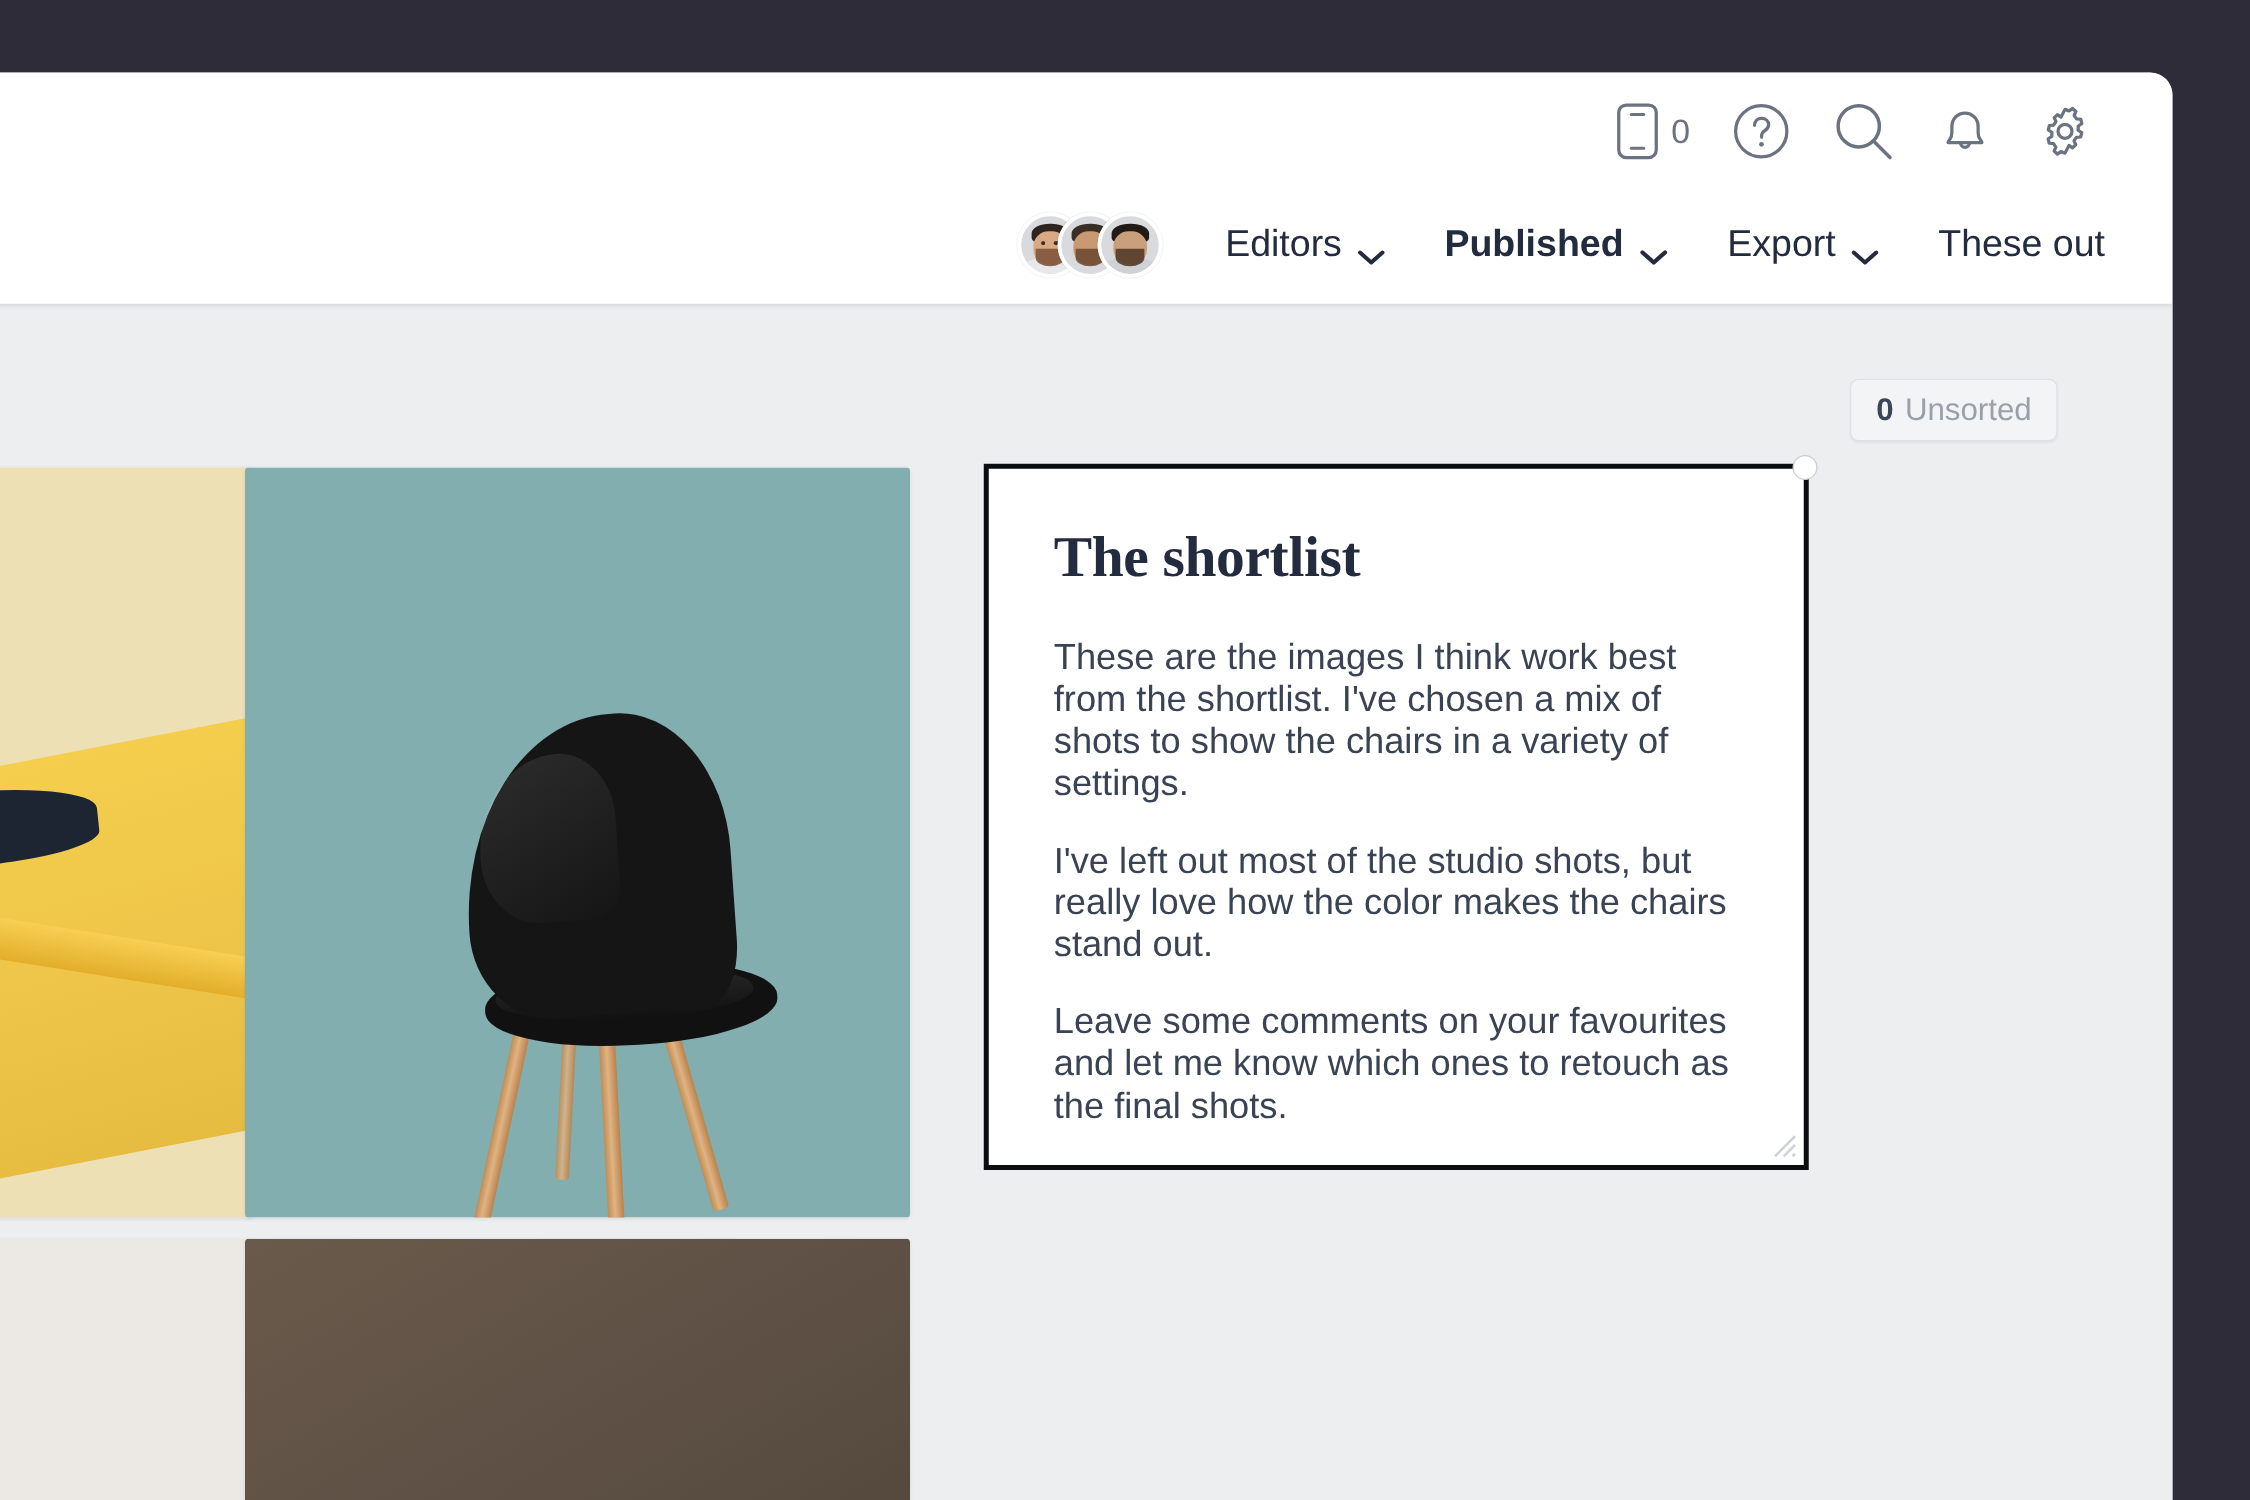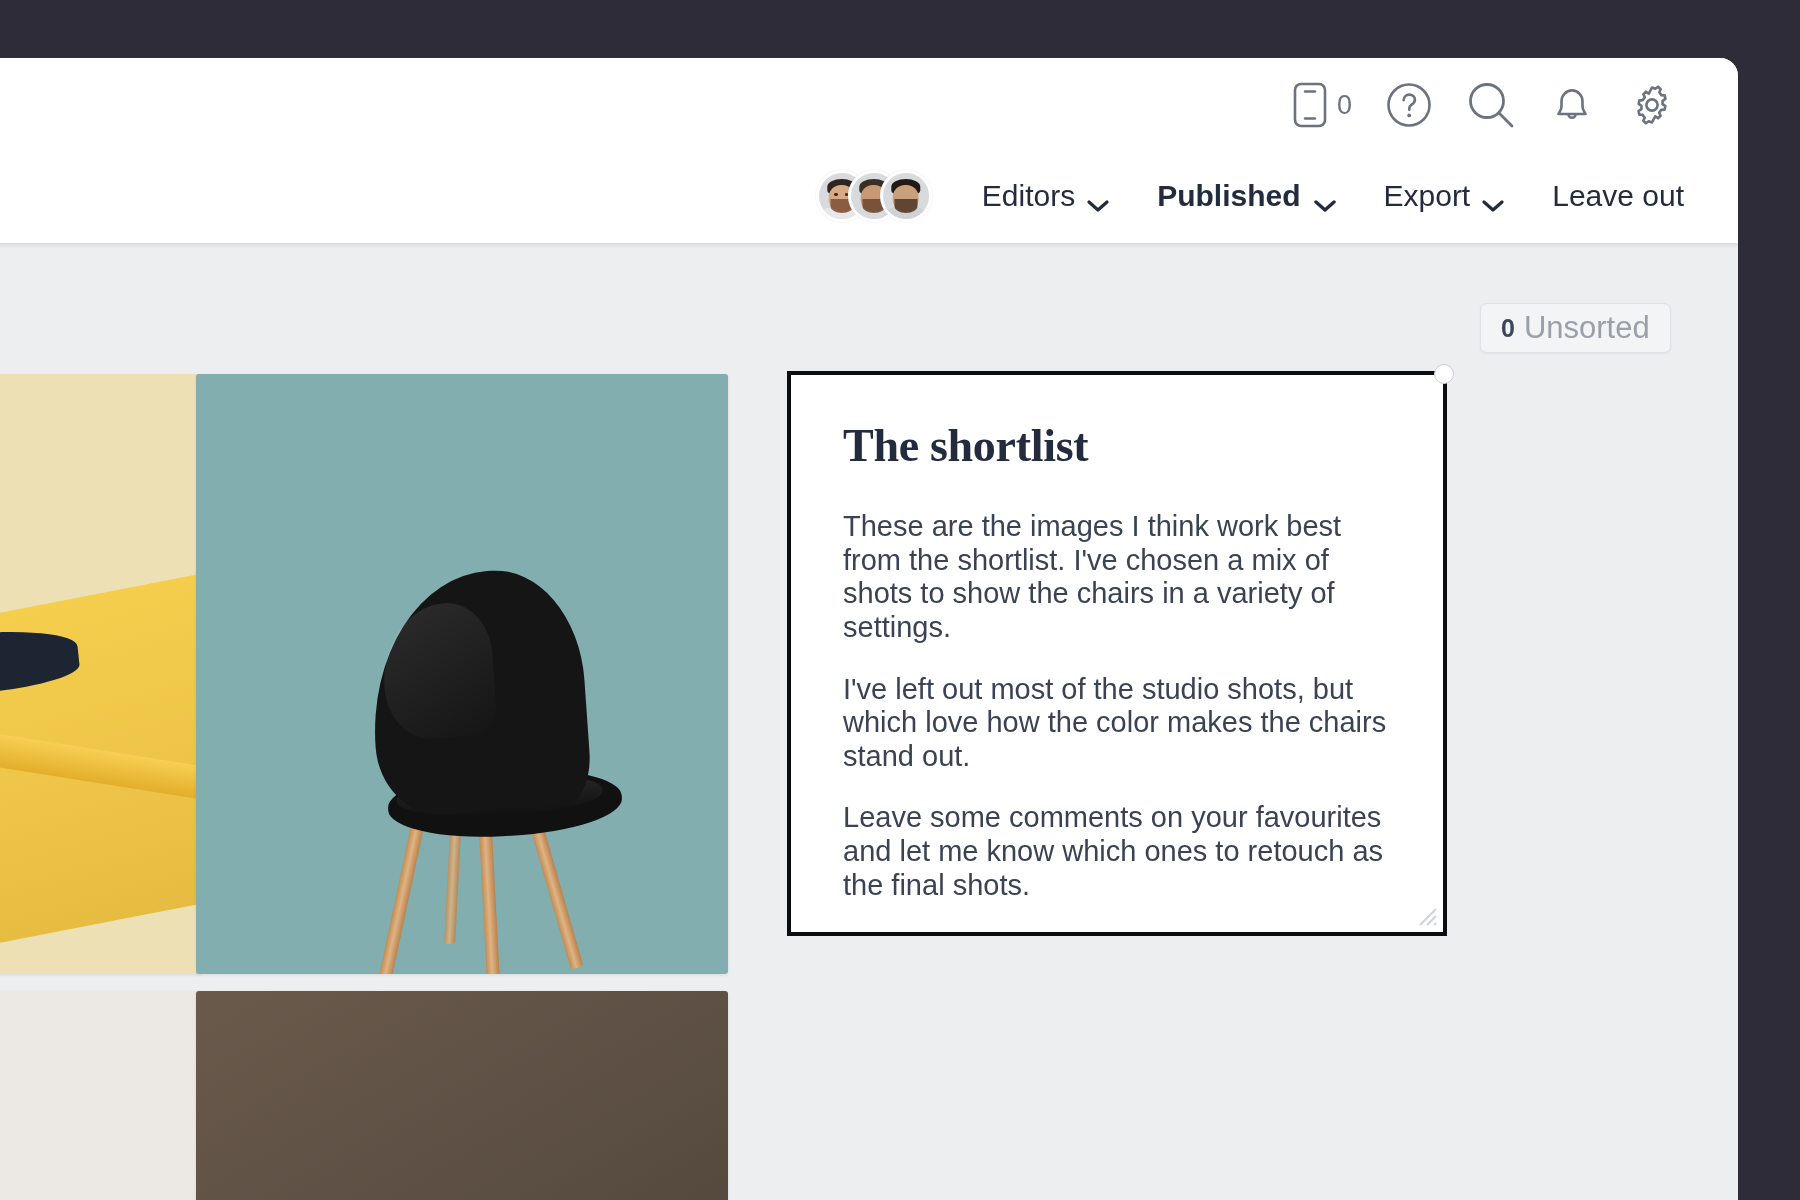--- a/index.html
+++ b/index.html
@@ -287,21 +287,21 @@
     align-items:center;
     gap:9px;
     background:#f3f4f6;
     border:1px solid #dfe1e5;
     border-radius:7px;
     box-shadow:0 1px 2px rgba(40,44,63,.06);
     z-index:4;
     cursor:pointer;
   }
   .unsorted .count { font-size:25px; font-weight:bold; color:#3d4658; }
-  .unsorted .label { font-size:31px; color:#9aa0a9; }
+  .unsorted .label { font-size:25px; color:#9aa0a9; }
 </style>
 </head>
 <body>
 
 <div id="app">
 
   <div class="window-shell">
 
     <div class="toolbar">
 
@@ -395,21 +395,21 @@
           </div>
 
           <div class="menu-item">
             <span>Export</span>
             <svg class="chev" width="22" height="14" viewBox="0 0 22 14" fill="none">
               <path d="M2 3l9 8 9-8" stroke="#232b3e" stroke-width="3.2" stroke-linecap="round" stroke-linejoin="round"></path>
             </svg>
           </div>
 
           <div class="menu-item">
-            <span>Leave out</span>
+            <span>These out</span>
           </div>
 
         </div>
       </div>
     </div>
 
     <div class="canvas">
 
       <div class="thumb t1">
         <div class="bg"></div>
@@ -435,21 +435,21 @@
       <div class="thumb t4">
         <div class="bg"></div>
 
       </div>
 
       <div class="note-card">
         <div class="note-handle"></div>
         <div class="note-inner">
           <div class="note-title">The shortlist</div>
           <p class="note-p">These are the images I think work best from the shortlist. I've chosen a mix of shots to show the chairs in a variety of settings.</p>
-          <p class="note-p">I've left out most of the studio shots, but which love how the color makes the chairs stand out.</p>
+          <p class="note-p">I've left out most of the studio shots, but really love how the color makes the chairs stand out.</p>
           <p class="note-p">Leave some comments on your favourites and let me know which ones to retouch as the final shots.</p>
         </div>
         <svg class="note-grip" viewBox="0 0 24 24" fill="none">
           <line x1="22" y1="6" x2="6" y2="22" stroke="#cfd2d7" stroke-width="2"></line>
           <line x1="22" y1="13" x2="13" y2="22" stroke="#cfd2d7" stroke-width="2"></line>
           <line x1="22" y1="20" x2="20" y2="22" stroke="#cfd2d7" stroke-width="2"></line>
         </svg>
       </div>
 
       <div class="unsorted">

